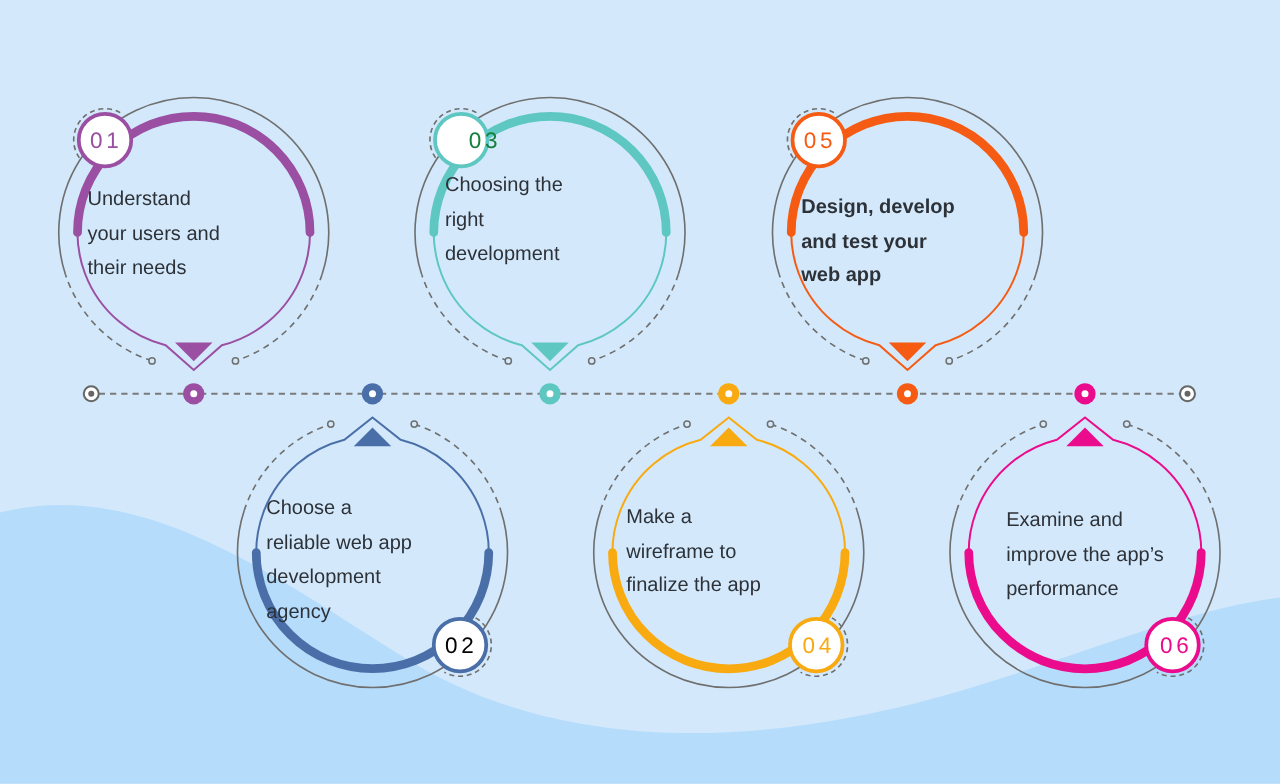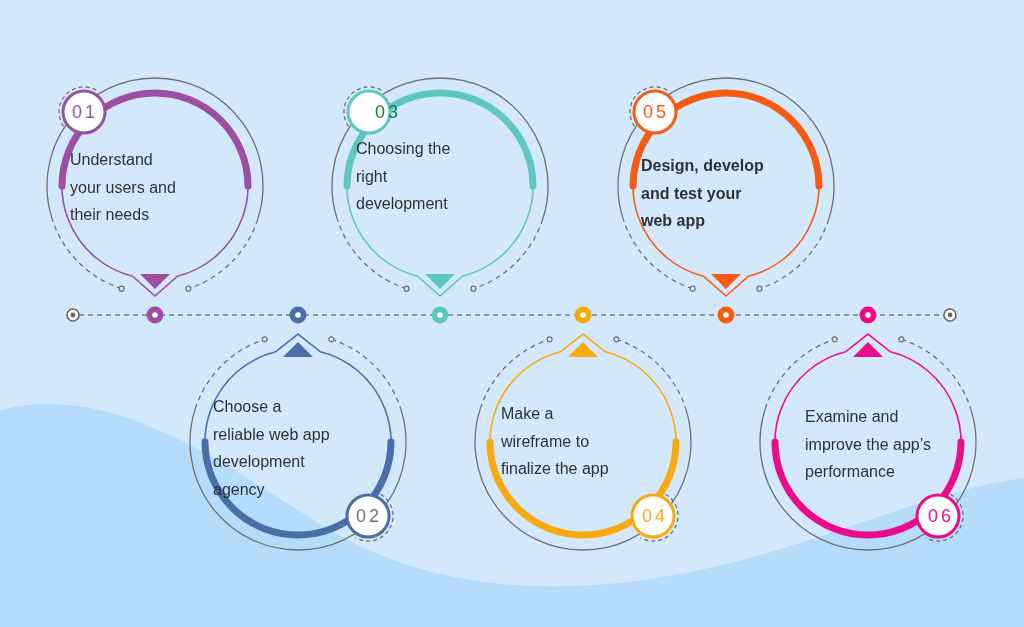--- a/index.html
+++ b/index.html
@@ -125,21 +125,21 @@
     <div>and test your</div>
     <div>web app</div>
   </div>
   <div class="step-text" style="left:869px;top:403px;margin-left:21px;">
     <div>Examine and</div>
     <div>improve the app’s</div>
     <div>performance</div>
   </div>
 
   <div class="badge-num" style="left:84px;top:112px;color:#9b4fa3;">01</div>
-  <div class="badge-num" style="left:368px;top:516px;color:#737373;">02</div>
+  <div class="badge-num" style="left:368px;top:516px;color:#000000;">02</div>
   <div class="badge-num" style="left:352px;top:112px;color:#15803d;padding-left:46px;">03</div>
   <div class="badge-num" style="left:654px;top:516px;color:#f8aa10;">04</div>
   <div class="badge-num" style="left:655px;top:112px;color:#f55b12;">05</div>
   <div class="badge-num" style="left:940px;top:516px;color:#ea0c8c;">06</div>
 </div>
 
 <style>
   #text-layer { position: absolute; left: 0; top: 0; width: 1024px; height: 627px; }
 </style>
 

